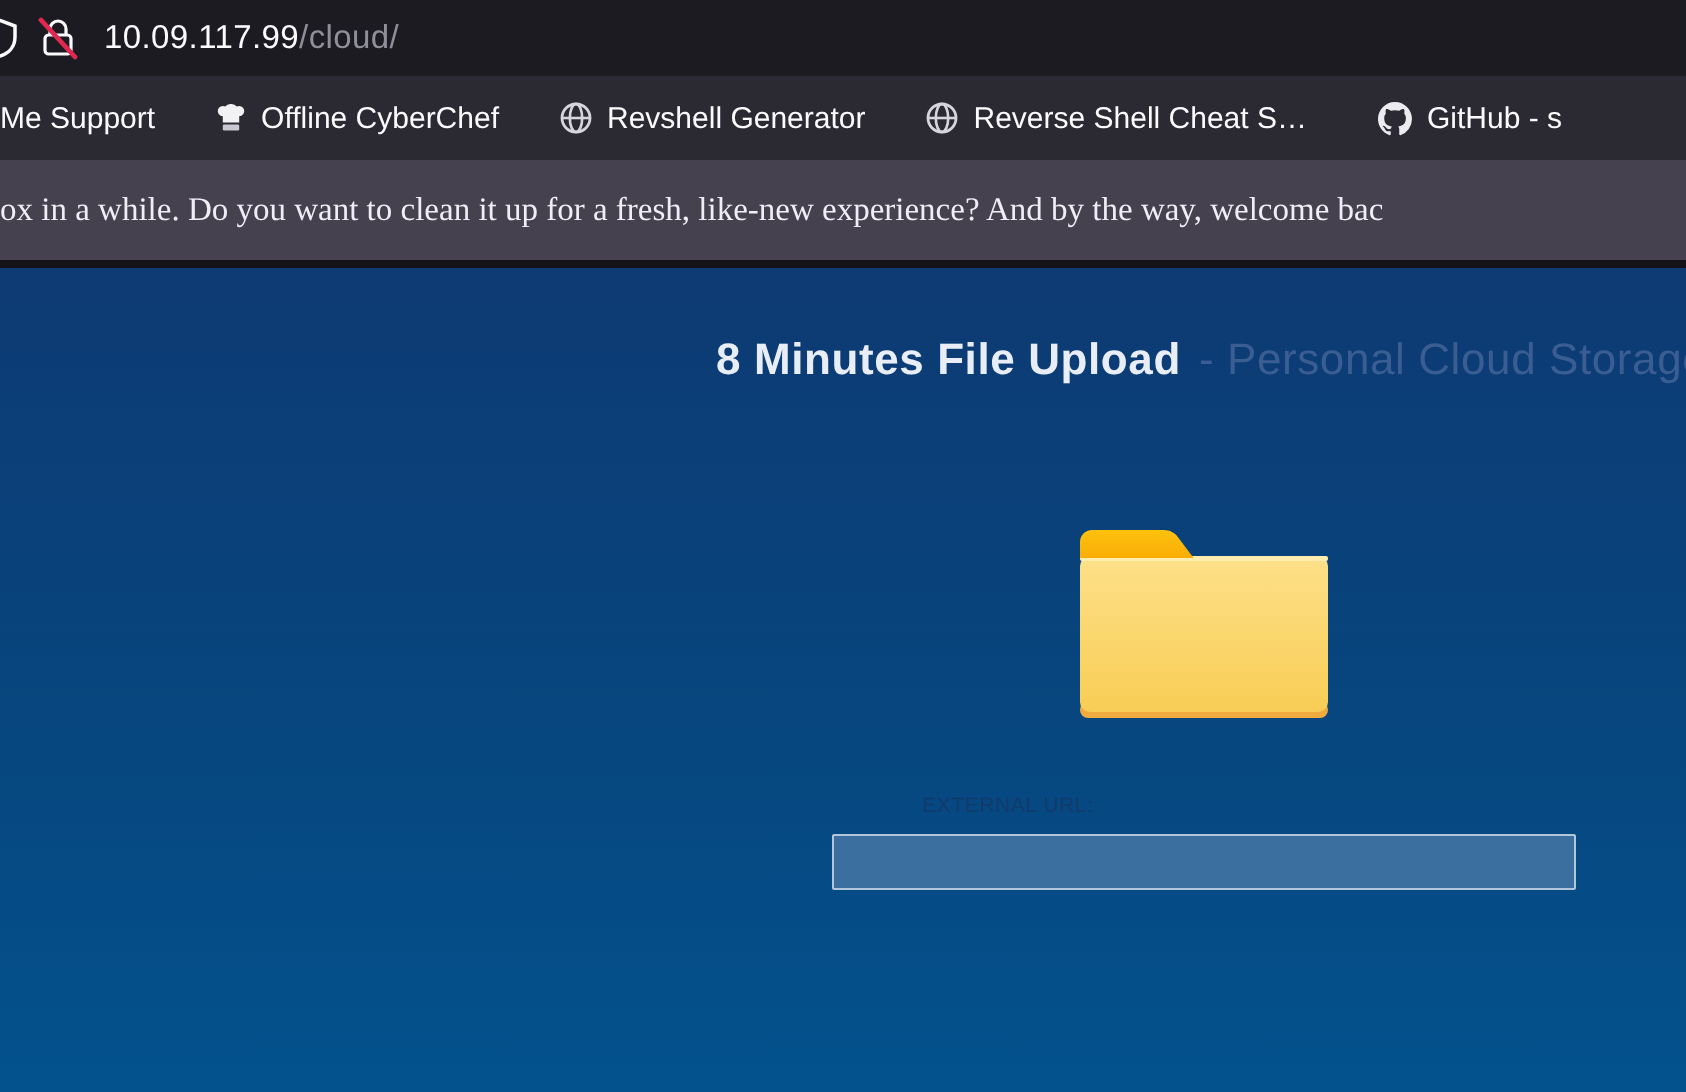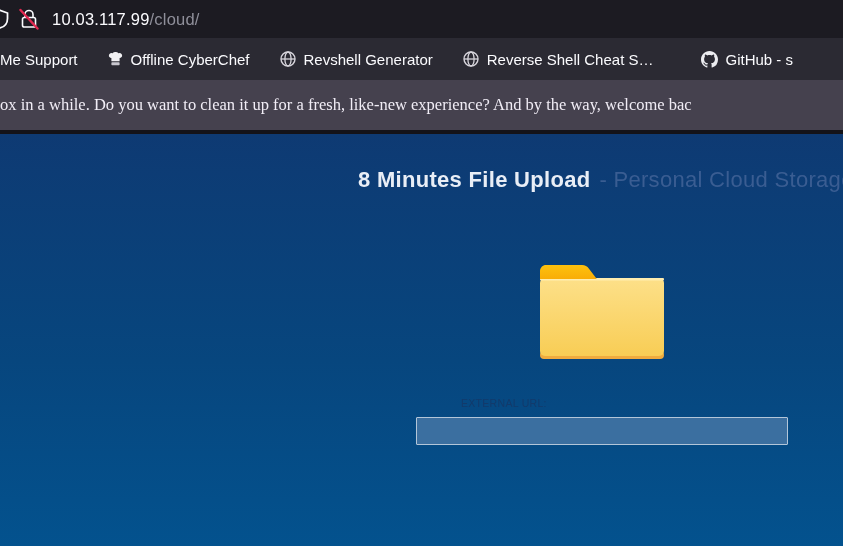--- a/index.html
+++ b/index.html
@@ -54,21 +54,21 @@
         <path d="M8 1 L14 3.2 V7.5 C14 11.5 11.5 14.2 8 15.2 C4.5 14.2 2 11.5 2 7.5 V3.2 Z" fill="none" stroke="#fbfbfe" stroke-width="1.4"></path>
       </svg>
     </span>
     <span class="lock-wrap">
       <svg width="20" height="22" viewBox="0 0 20 22">
         <path d="M6 9.5 V6.5 a4 4 0 0 1 8 0 V9.5" fill="none" stroke="#fbfbfe" stroke-width="1.6"></path>
         <rect x="3.5" y="9.5" width="13" height="9.5" rx="1.8" fill="none" stroke="#fbfbfe" stroke-width="1.6"></rect>
         <line x1="1.5" y1="2" x2="18.5" y2="20.5" stroke="#e22850" stroke-width="2.4" stroke-linecap="round"></line>
       </svg>
     </span>
-    <span class="url-text"><span>10.03.117.99</span><span class="path">/cloud/</span></span>
+    <span class="url-text"><span>10.09.117.99</span><span class="path">/cloud/</span></span>
   </div>
 
   <div class="bookmarks">
     <div class="bm">
       <span>Me Support</span>
     </div>
     <div class="bm">
       <span class="ic">
         <svg width="17" height="17" viewBox="0 0 24 24">
           <path d="M6.2 10 a3.6 3.6 0 1 1 1.7-6.8 A4.7 4.7 0 0 1 12 1.4 a4.7 4.7 0 0 1 4.1 1.8 A3.6 3.6 0 1 1 17.8 10 V14.5 H6.2 Z" fill="#f2f1f4"></path>
@@ -90,21 +90,21 @@
     <div class="bm">
       <span class="ic">
         <svg width="18" height="18" viewBox="0 0 18 18">
           <circle cx="9" cy="9" r="7" fill="none" stroke="#d7d5dc" stroke-width="1.4"></circle>
           <ellipse cx="9" cy="9" rx="3.1" ry="7" fill="none" stroke="#d7d5dc" stroke-width="1.3"></ellipse>
           <line x1="2" y1="9" x2="16" y2="9" stroke="#d7d5dc" stroke-width="1.3"></line>
         </svg>
       </span>
       <span>Reverse Shell Cheat S…</span>
     </div>
-    <div class="bm" style="margin-left:19px;">
+    <div class="bm" style="margin-left:7px;">
       <span class="ic">
         <svg width="17" height="17" viewBox="0 0 16 16">
           <path fill="#ececf0" d="M8 0C3.58 0 0 3.58 0 8c0 3.54 2.29 6.53 5.47 7.59.4.07.55-.17.55-.38 0-.19-.01-.82-.01-1.49-2.01.37-2.53-.49-2.69-.94-.09-.23-.48-.94-.82-1.13-.28-.15-.68-.52-.01-.53.63-.01 1.08.58 1.23.82.72 1.21 1.87.87 2.33.66.07-.52.28-.87.51-1.07-1.78-.2-3.64-.89-3.64-3.95 0-.87.31-1.59.82-2.15-.08-.2-.36-1.02.08-2.12 0 0 .67-.21 2.2.82.64-.18 1.32-.27 2-.27s1.36.09 2 .27c1.53-1.04 2.2-.82 2.2-.82.44 1.1.16 1.92.08 2.12.51.56.82 1.27.82 2.15 0 3.07-1.87 3.75-3.65 3.95.29.25.54.73.54 1.48 0 1.07-.01 1.93-.01 2.2 0 .21.15.46.55.38A8.01 8.01 0 0 0 16 8c0-4.42-3.58-8-8-8z"></path>
         </svg>
       </span>
       <span>GitHub - s</span>
     </div>
   </div>
 
   <div class="notification">

